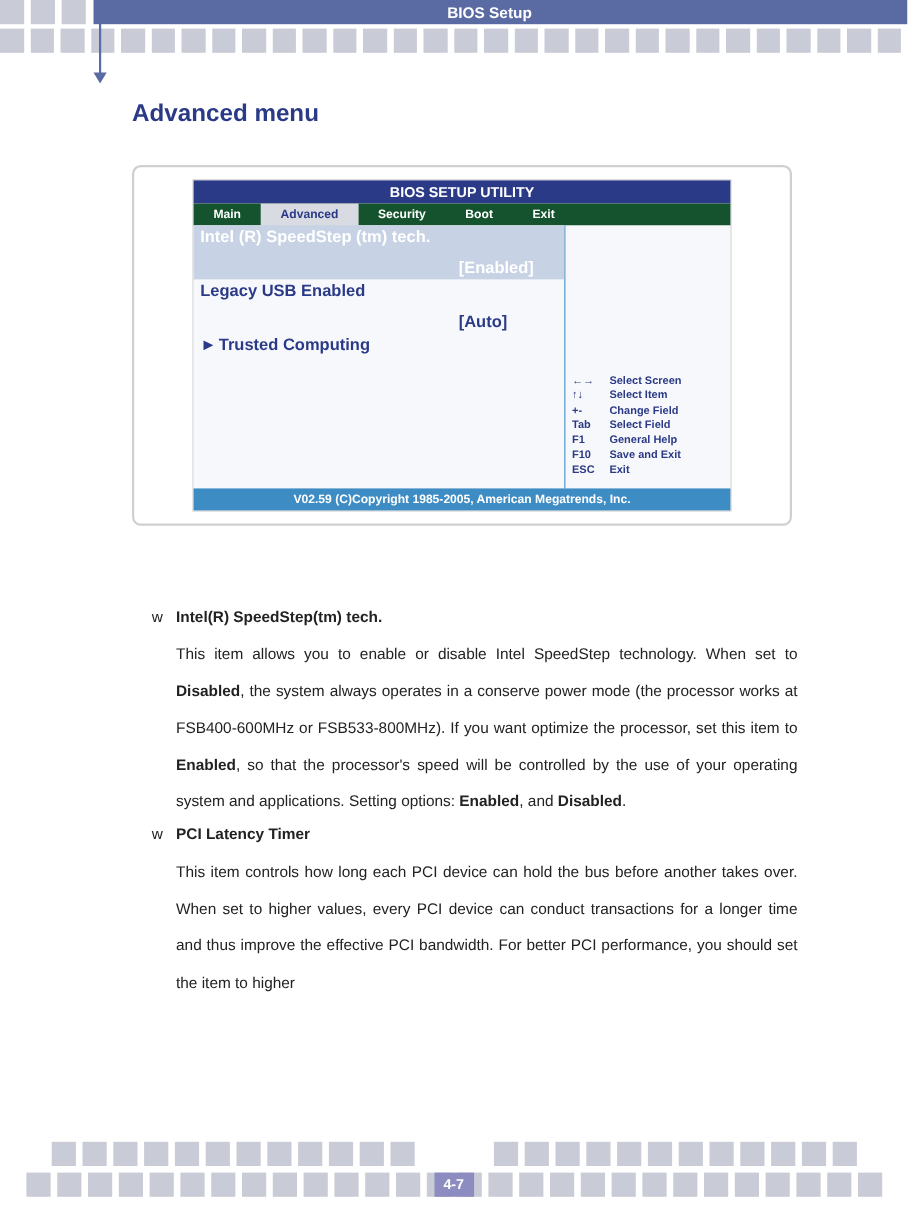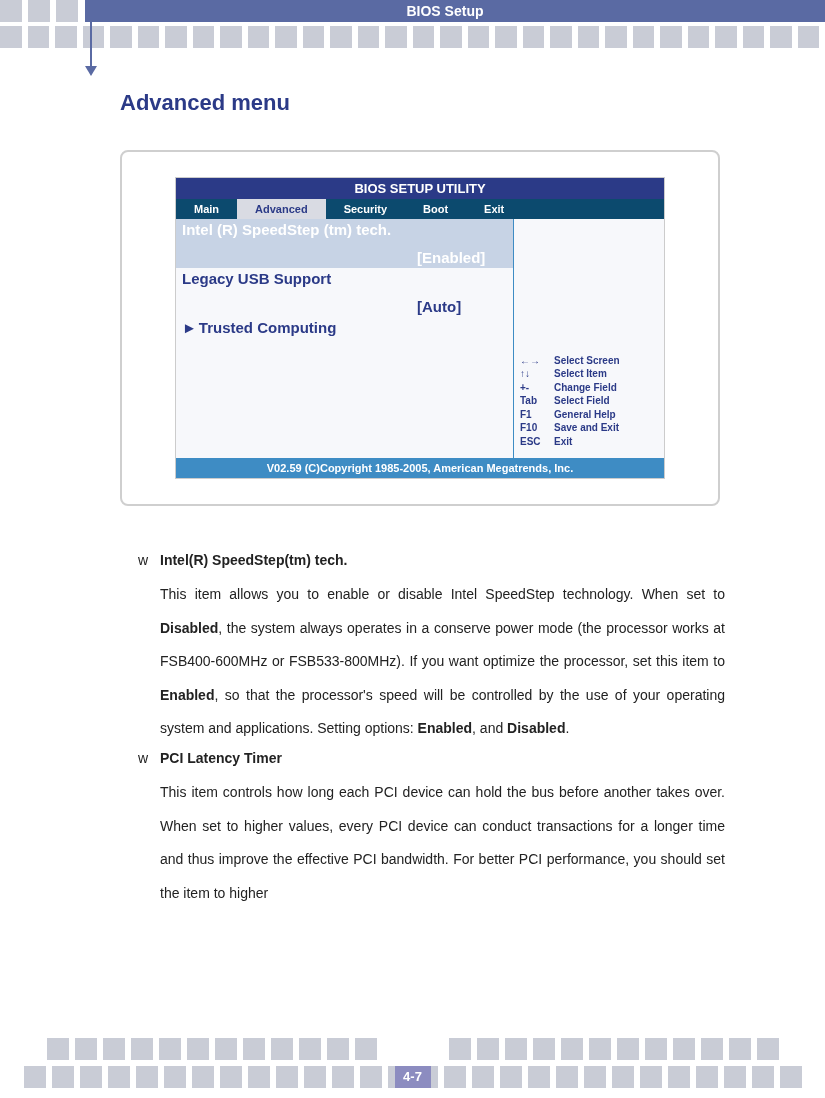--- a/index.html
+++ b/index.html
@@ -65,38 +65,38 @@
     color: #2b3a87;
     font-size: 22px;
     font-weight: bold;
   }
   .bios-frame {
     position: absolute;
     top: 150px; left: 120px;
     width: 600px;
     border: 2px solid #cfcfcf;
     border-radius: 8px;
-    padding: 25px 20px;
+    padding: 11px 20px;
   }
   .bios-box {
     margin: 0 auto;
     width: 490px;
     border: 1px solid #ccc;
   }
   .bios-util-title {
     background: #2b3a87;
     color: #fff;
     text-align: center;
     font-weight: bold;
     font-size: 13px;
     padding: 3px 0;
   }
   .bios-tabs {
     display: flex;
-    background: #0c4a6e;
+    background: #14532d;
     font-size: 11px;
     font-weight: bold;
   }
   .bios-tab {
     padding: 4px 18px;
     color: #fff;
   }
   .bios-tab.active {
     background: #d9dbe3;
     color: #2b3a87;
@@ -266,21 +266,21 @@
       <div class="bios-tab">Boot</div>
       <div class="bios-tab">Exit</div>
     </div>
     <div class="bios-body">
       <div class="bios-left">
         <div class="bios-row sel">
           <span class="lbl">Intel (R) SpeedStep (tm) tech.</span>
           <span class="val">[Enabled]</span>
         </div>
         <div class="bios-row">
-          <span class="lbl">Legacy USB Support</span>
+          <span class="lbl">Legacy USB Enabled</span>
           <span class="val">[Auto]</span>
         </div>
         <div class="bios-row">
           <span class="tri">►</span>
           <span class="lbl">Trusted Computing</span>
         </div>
         <div class="bios-spacer"></div>
       </div>
       <div class="bios-right">
         <div class="bios-right-top"></div>

